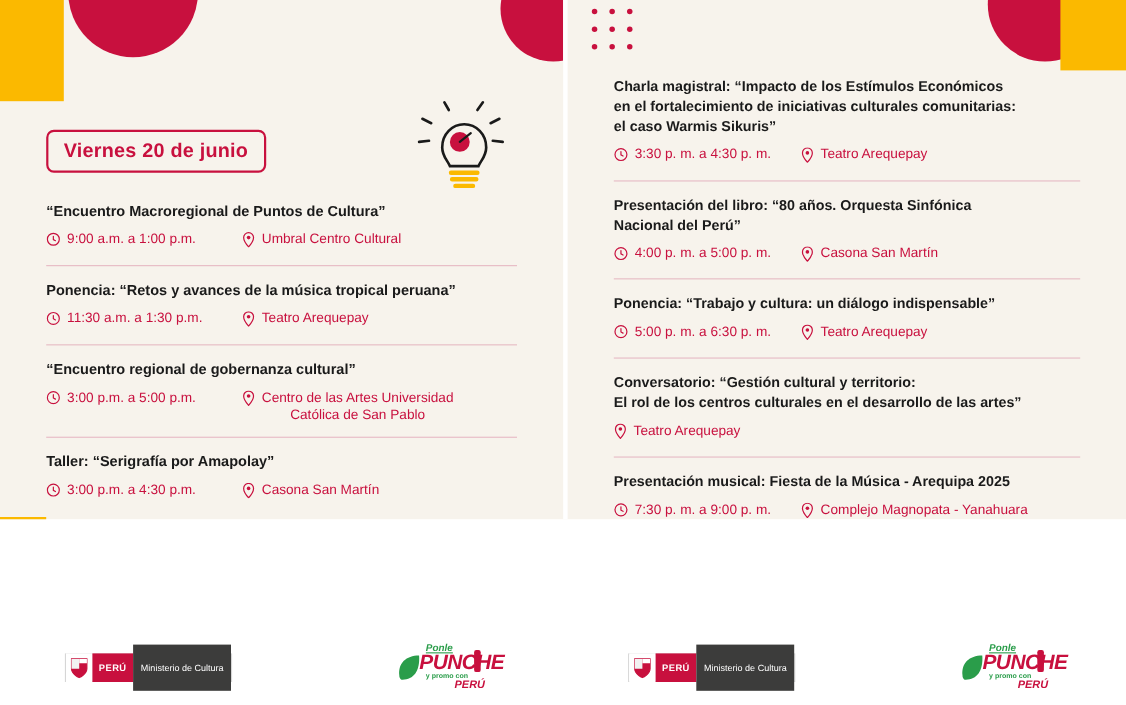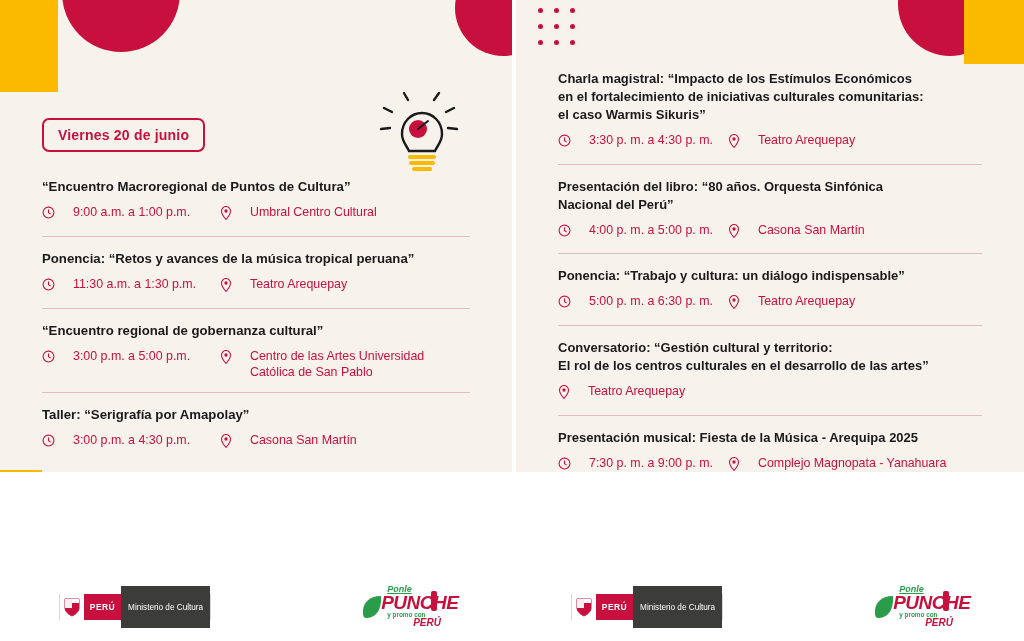--- a/index.html
+++ b/index.html
@@ -90,21 +90,21 @@
   }
   .left .content { padding-top: 118px; }
   .right .content { padding-top: 70px; }
 
   .date-badge {
     display: inline-block;
     border: 2px solid #c8103e;
     border-radius: 7px;
     color: #c8103e;
     font-weight: bold;
-    font-size: 14px;
+    font-size: 18px;
     padding: 7px 14px;
     letter-spacing: .2px;
   }
 
   .bulb {
     position: absolute;
     right: 52px; top: 88px;
     width: 86px; height: 96px;
     z-index: 6;
   }
@@ -126,24 +126,25 @@
   }
 
   .event-meta {
     display: flex;
     align-items: flex-start;
     gap: 10px;
   }
   .meta-item {
     display: flex;
     align-items: flex-start;
-    gap: 18px;
+    gap: 6px;
     color: #c8103e;
     font-size: 12.4px;
     line-height: 1.28;
+    text-align: center;
   }
   .meta-item.time { min-width: 168px; }
   .meta-item .ico { flex: 0 0 auto; margin-top: 1px; }
   .meta-item .txt { white-space: pre-line; }
 
   
   .right .event-title { font-size: 13px; }
   .right .meta-item.time { min-width: 160px; }
 
   

